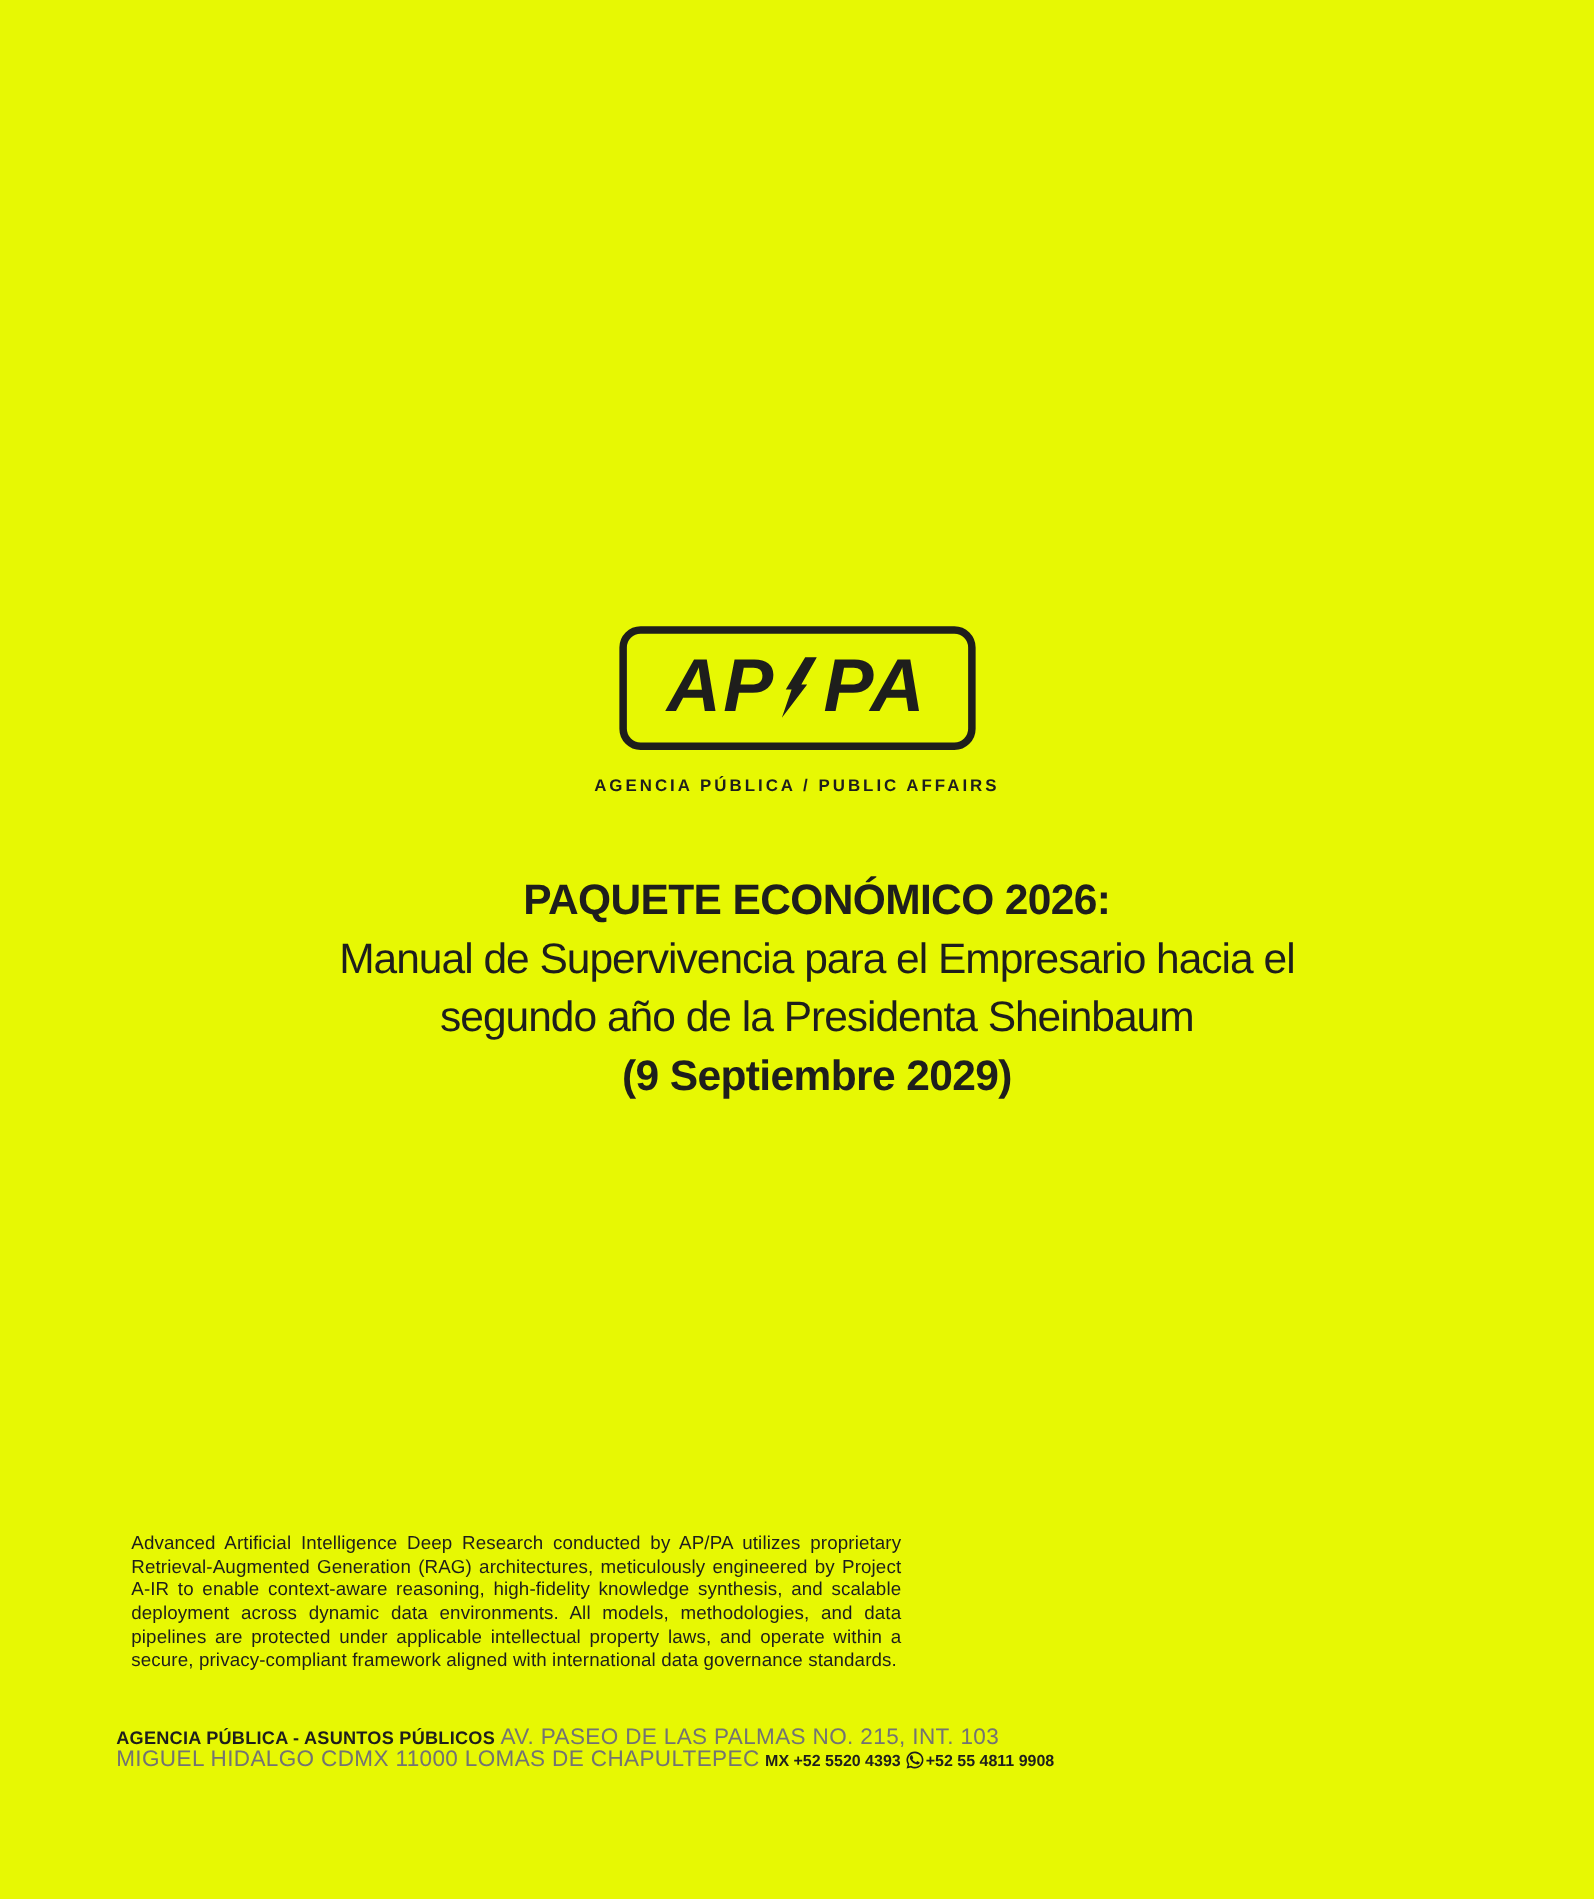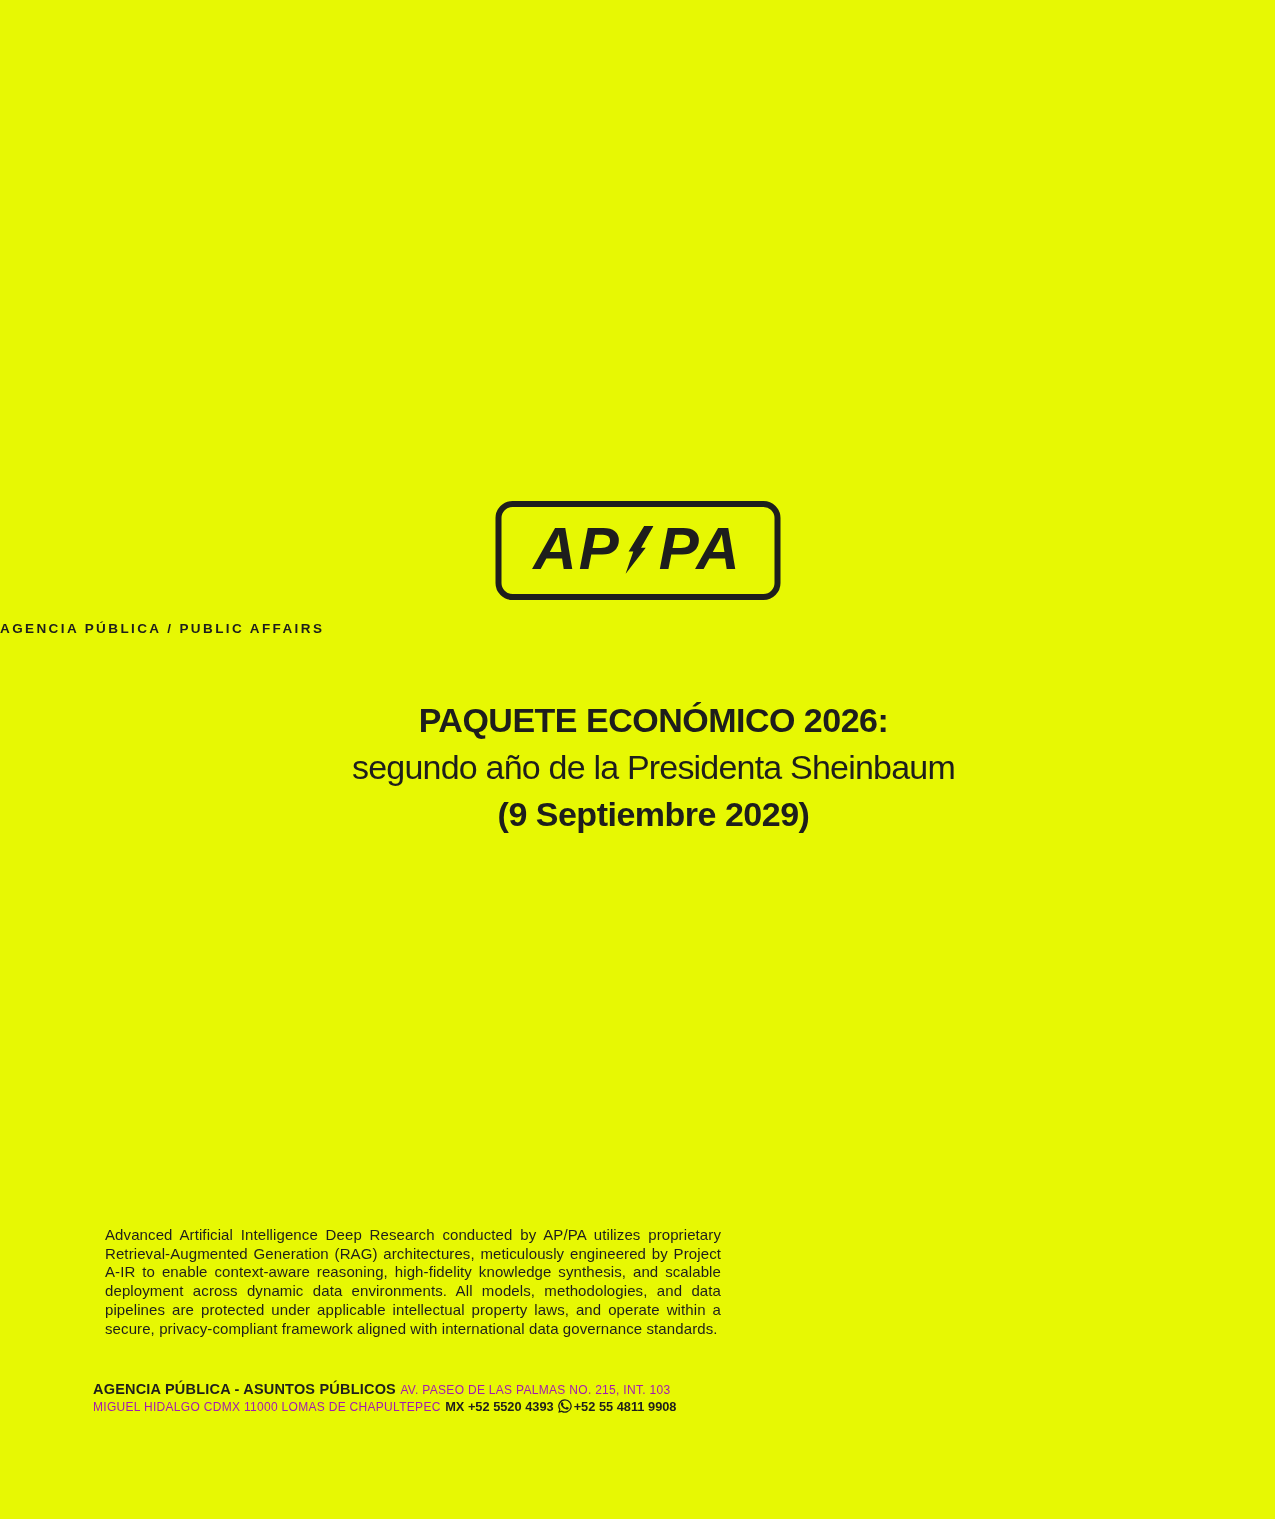--- a/index.html
+++ b/index.html
@@ -47,21 +47,21 @@
     display: block;
     width: 28px;
     height: 50px;
     transform: translateY(-1px);
   }
   .tagline {
     position: absolute;
     top: 621px;
     left: 0;
     width: 100%;
-    text-align: left;
+    text-align: center;
     font-size: 13.5px;
     font-weight: 700;
     letter-spacing: 2.4px;
     white-space: nowrap;
   }
 
   
   .title-block {
     position: absolute;
     top: 697px;
@@ -104,23 +104,23 @@
     width: 640px;
     line-height: 16px;
     white-space: nowrap;
   }
   .footer-org {
     font-weight: 800;
     font-size: 14.5px;
     letter-spacing: 0.2px;
   }
   .footer-addr {
-    font-size: 12px;
+    font-size: 18px;
     letter-spacing: 0.3px;
-    color: #a21caf;
+    color: #737373;
   }
   .footer-phone {
     font-weight: 800;
     font-size: 12.8px;
   }
   .wa-icon {
     display: inline-block;
     width: 16px;
     height: 16px;
     vertical-align: -3px;
@@ -136,20 +136,21 @@
     <span class="logo-text">AP</span>
     <svg class="logo-bolt" viewBox="0 0 36 62" xmlns="http://www.w3.org/2000/svg" aria-hidden="true">
       <path d="M24 0 H36 L20 28 H26 L0 62 L10 33 H4 Z" fill="#1E1E1C"></path>
     </svg>
     <span class="logo-text">PA</span>
   </div>
   <div class="tagline">AGENCIA PÚBLICA / PUBLIC AFFAIRS</div>
 
   <h1 class="title-block">
     <span class="title-line title-bold">PAQUETE ECONÓMICO 2026:</span>
+    <span class="title-line title-reg">Manual de Supervivencia para el Empresario hacia el</span>
     <span class="title-line title-reg">segundo año de la Presidenta Sheinbaum</span>
     <span class="title-line title-bold">(9 Septiembre 2029)</span>
   </h1>
 
   <p class="disclaimer">Advanced Artificial Intelligence Deep Research conducted by AP/PA utilizes proprietary Retrieval-Augmented Generation (RAG) architectures, meticulously engineered by Project A-IR to enable context-aware reasoning, high-fidelity knowledge synthesis, and scalable deployment across dynamic data environments. All models, methodologies, and data pipelines are protected under applicable intellectual property laws, and operate within a secure, privacy-compliant framework aligned with international data governance standards.</p>
 
   <div class="footer">
     <div>
       <span class="footer-org">AGENCIA PÚBLICA - ASUNTOS PÚBLICOS</span>
       <span class="footer-addr">AV. PASEO DE LAS PALMAS NO. 215, INT. 103</span>

